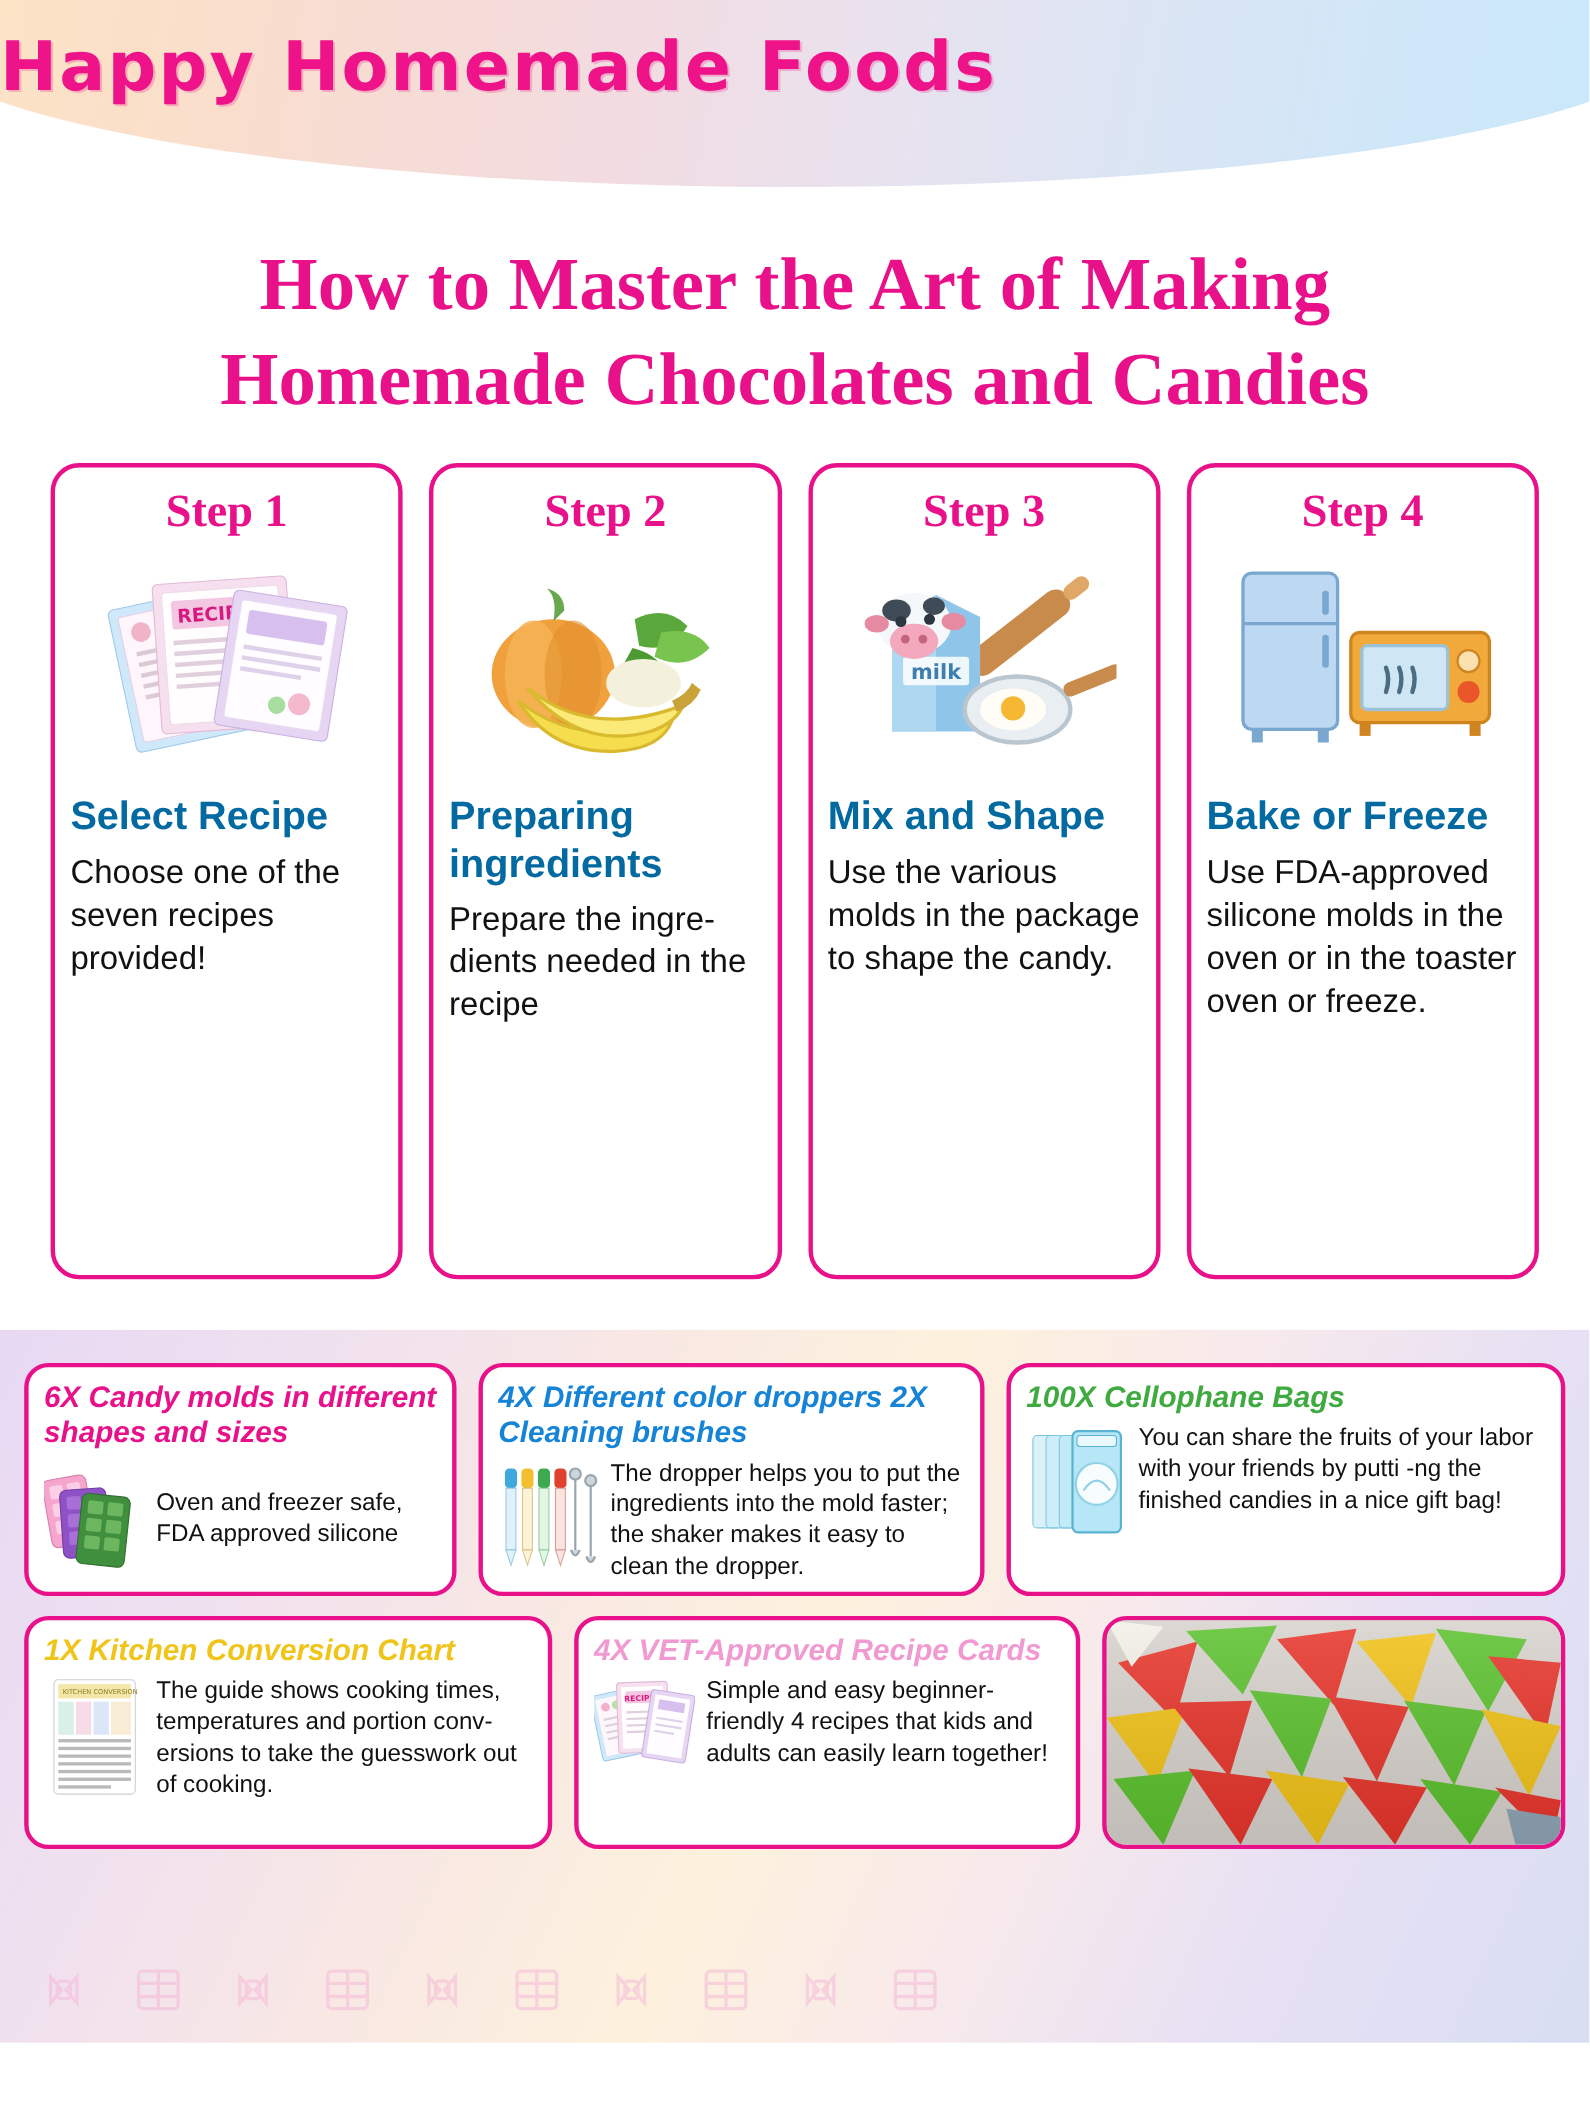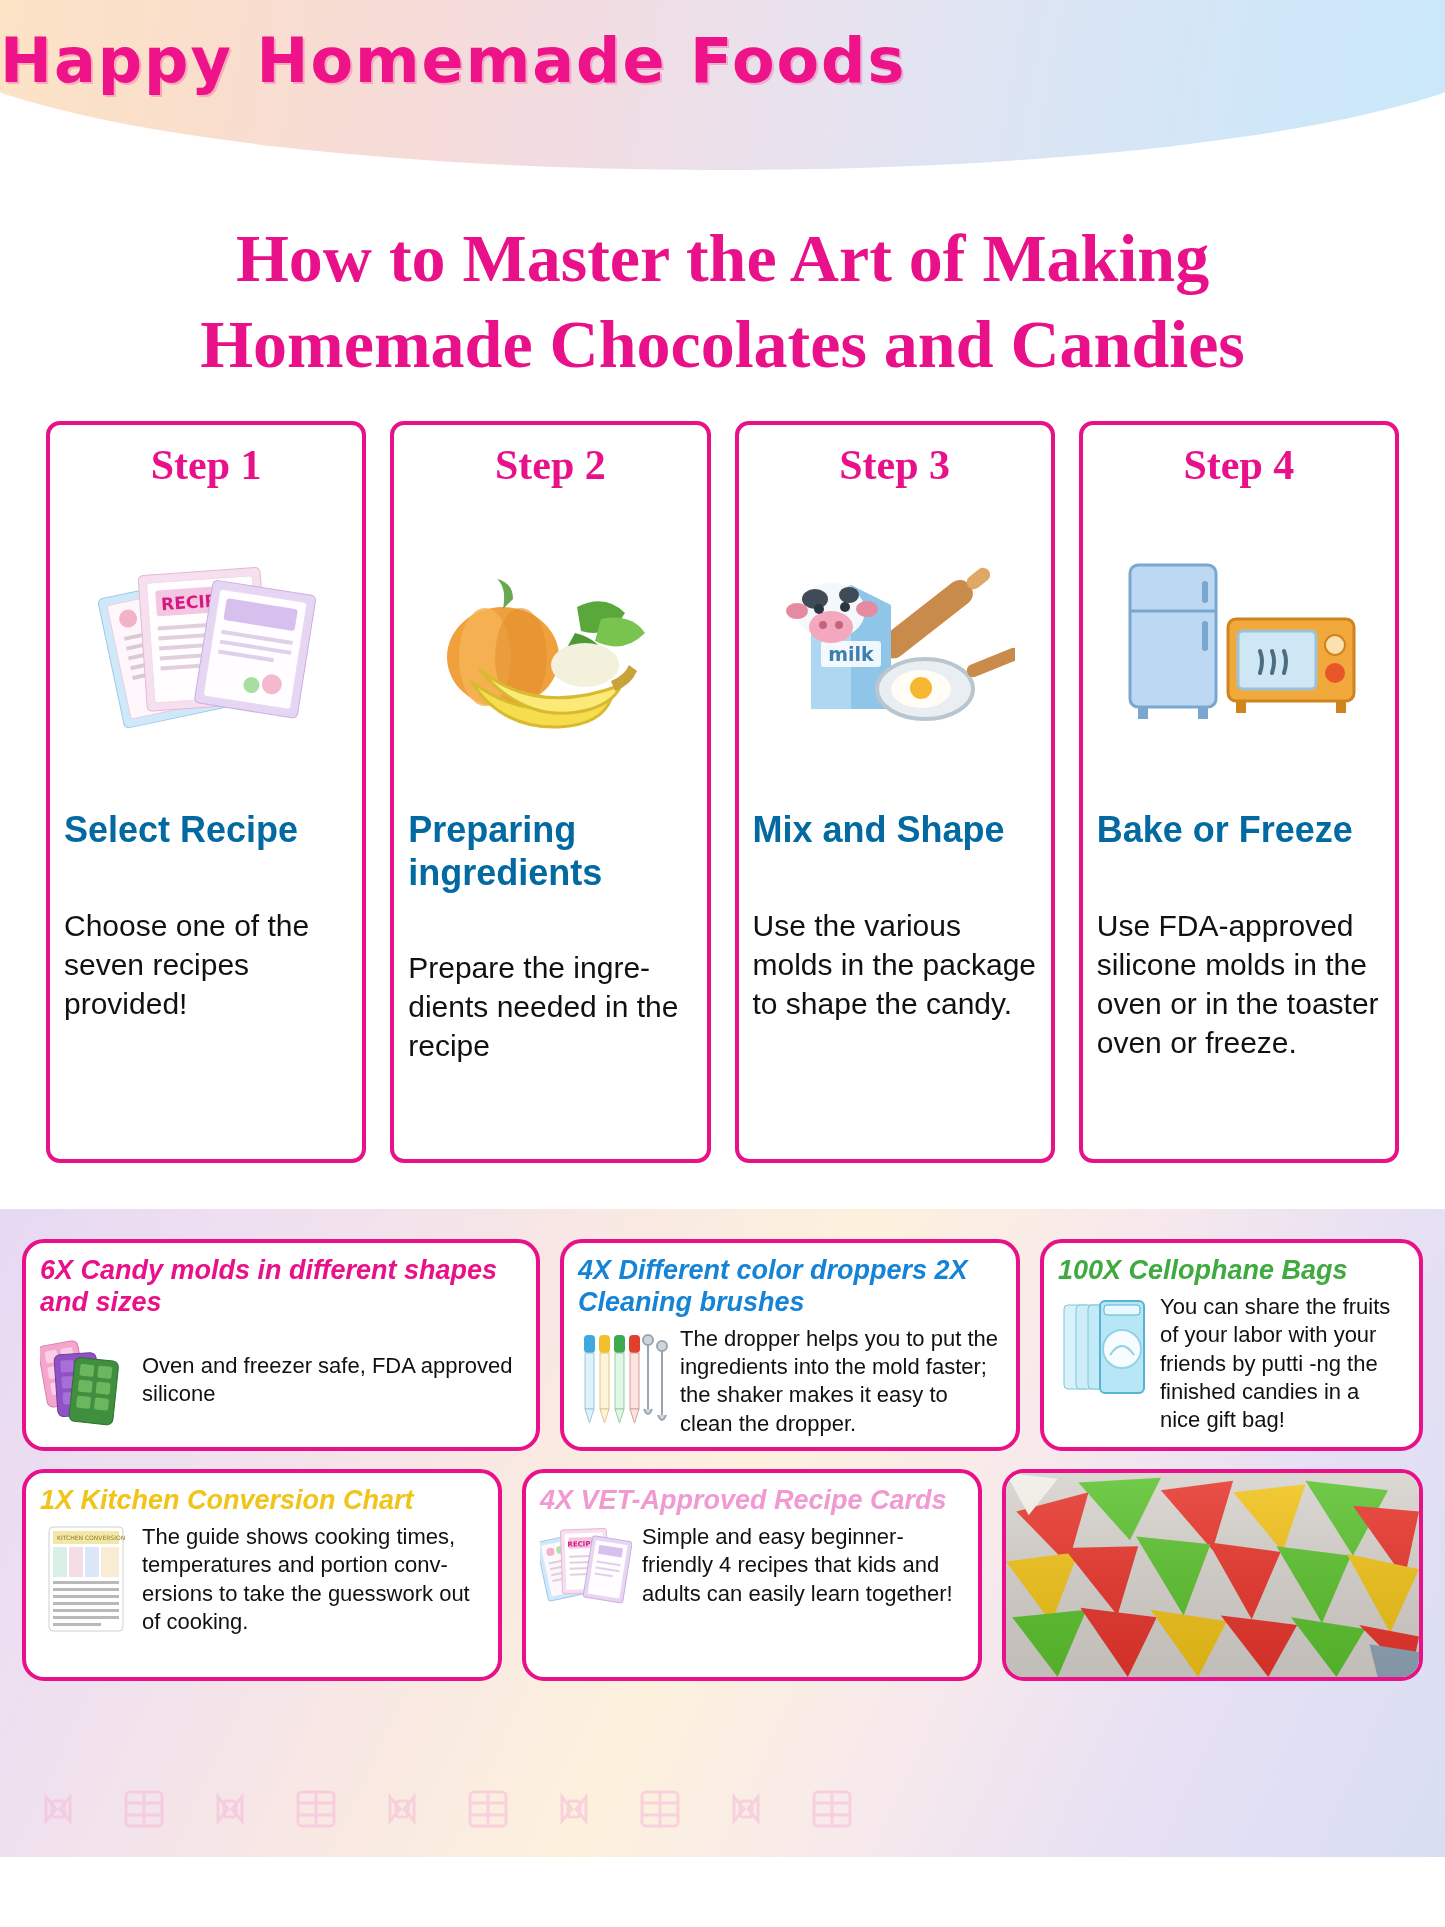--- a/index.html
+++ b/index.html
@@ -58,27 +58,26 @@
 
   
   .steps {
     display: flex;
     gap: 24px;
     padding: 34px 46px 0 46px;
   }
   .step-card {
     flex: 1;
     border: 4px solid #e8118a;
-    border-radius: 14px;
+    border-radius: 26px;
     background: #fff;
     min-height: 742px;
     padding: 16px 14px 18px 14px;
     display: flex;
     flex-direction: column;
-    gap: 44px;
   }
   .step-title {
     text-align: center;
     font-family: "Liberation Serif", serif;
     font-weight: bold;
     font-size: 42px;
     color: #e8118a;
     margin-bottom: 6px;
   }
   .step-art {
@@ -319,21 +318,21 @@
     </div>
     <div class="step-heading">Bake or Freeze</div>
     <div class="step-body">Use FDA-approved silicone molds in the oven or in the toaster oven or freeze.</div>
   </div>
 </div>
 
 <div class="bottom">
 
   <div class="bottom-row">
 
-    <div class="feat-card" style="width:518px">
+    <div class="feat-card" style="width:393px">
       <div class="feat-title" style="color:#e8118a">6X Candy molds in different  shapes and sizes</div>
       <div class="feat-inner">
         <div class="feat-art">
           <svg width="92" height="110" viewBox="0 0 92 110" class="svgwrap">
             <g transform="rotate(-10 46 55)">
               <rect x="4" y="14" width="40" height="62" rx="6" fill="#f6a6cd" stroke="#d77fae"></rect>
               <g fill="#fbd0e6">
                 <rect x="10" y="20" width="12" height="12" rx="2"></rect>
                   <rect x="26" y="20" width="12" height="12" rx="2"></rect>
                 <rect x="10" y="36" width="12" height="12" rx="2"></rect>

